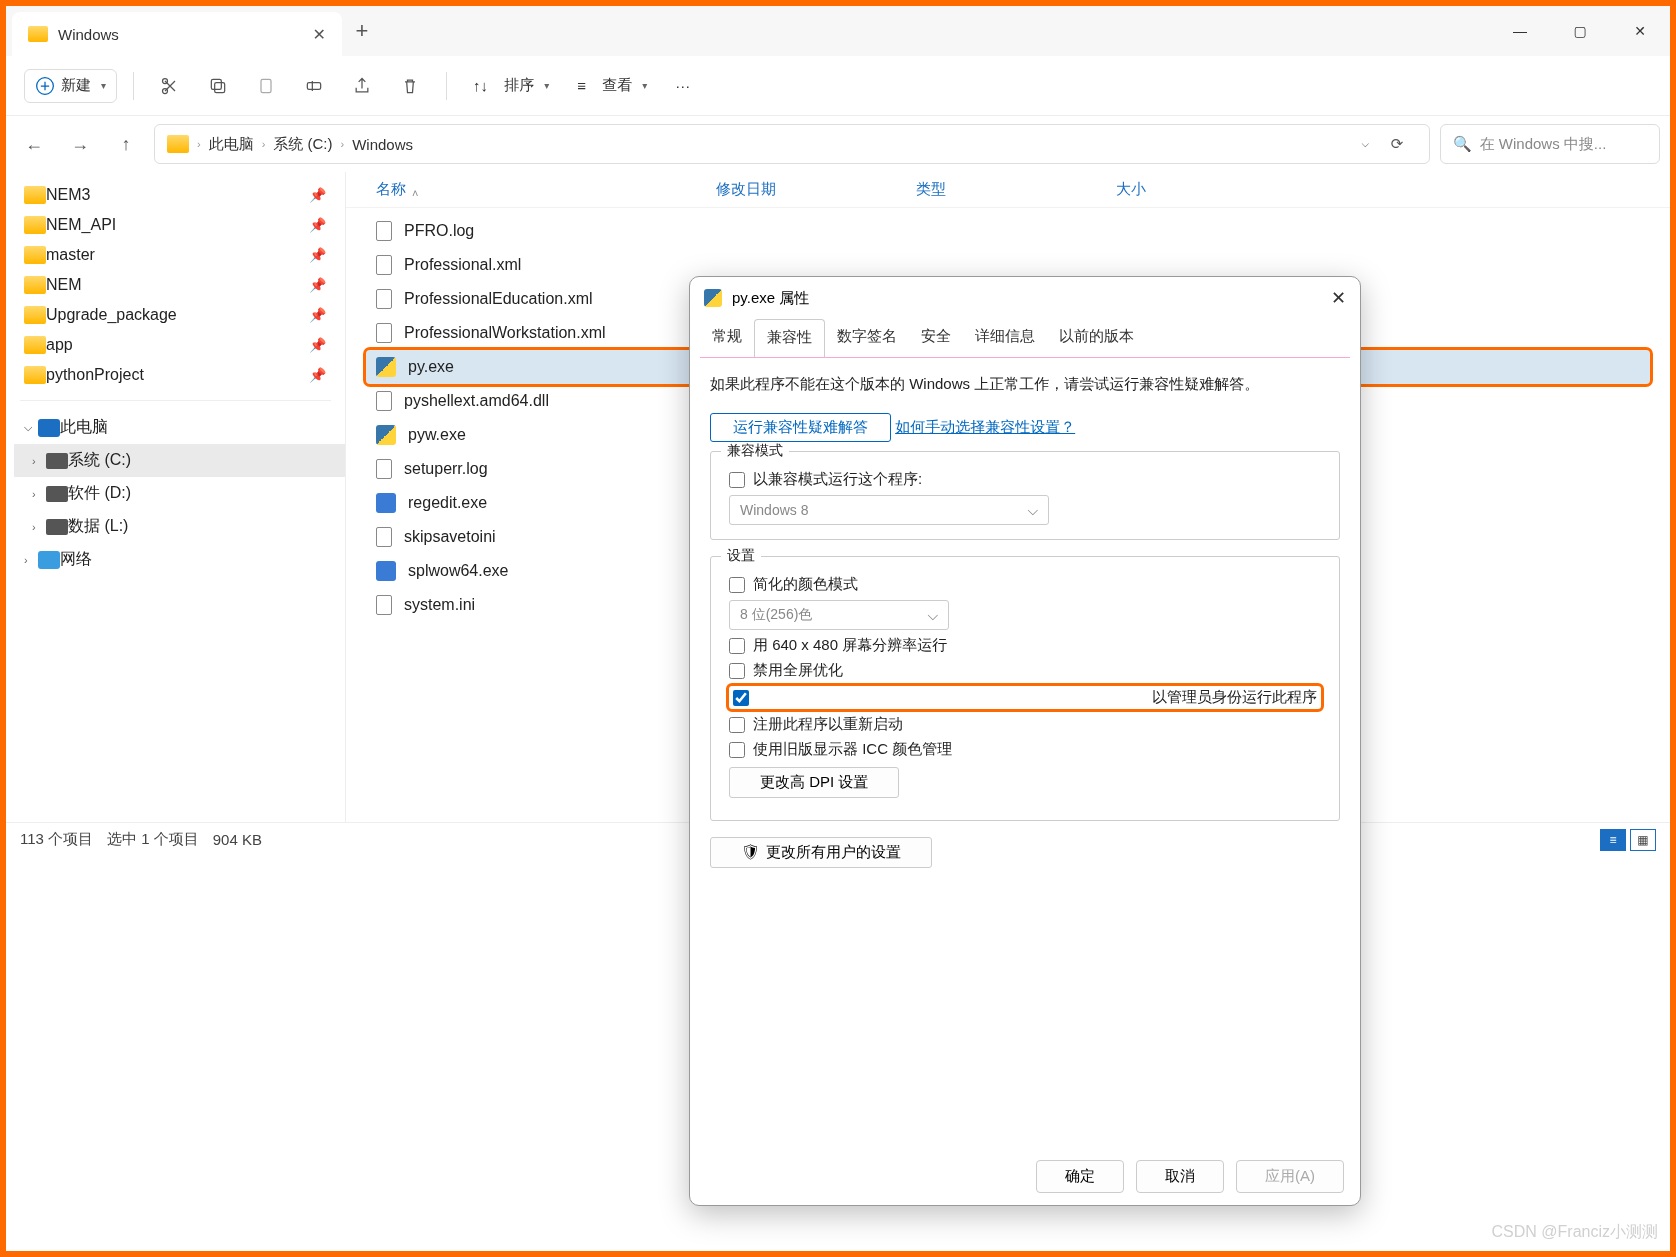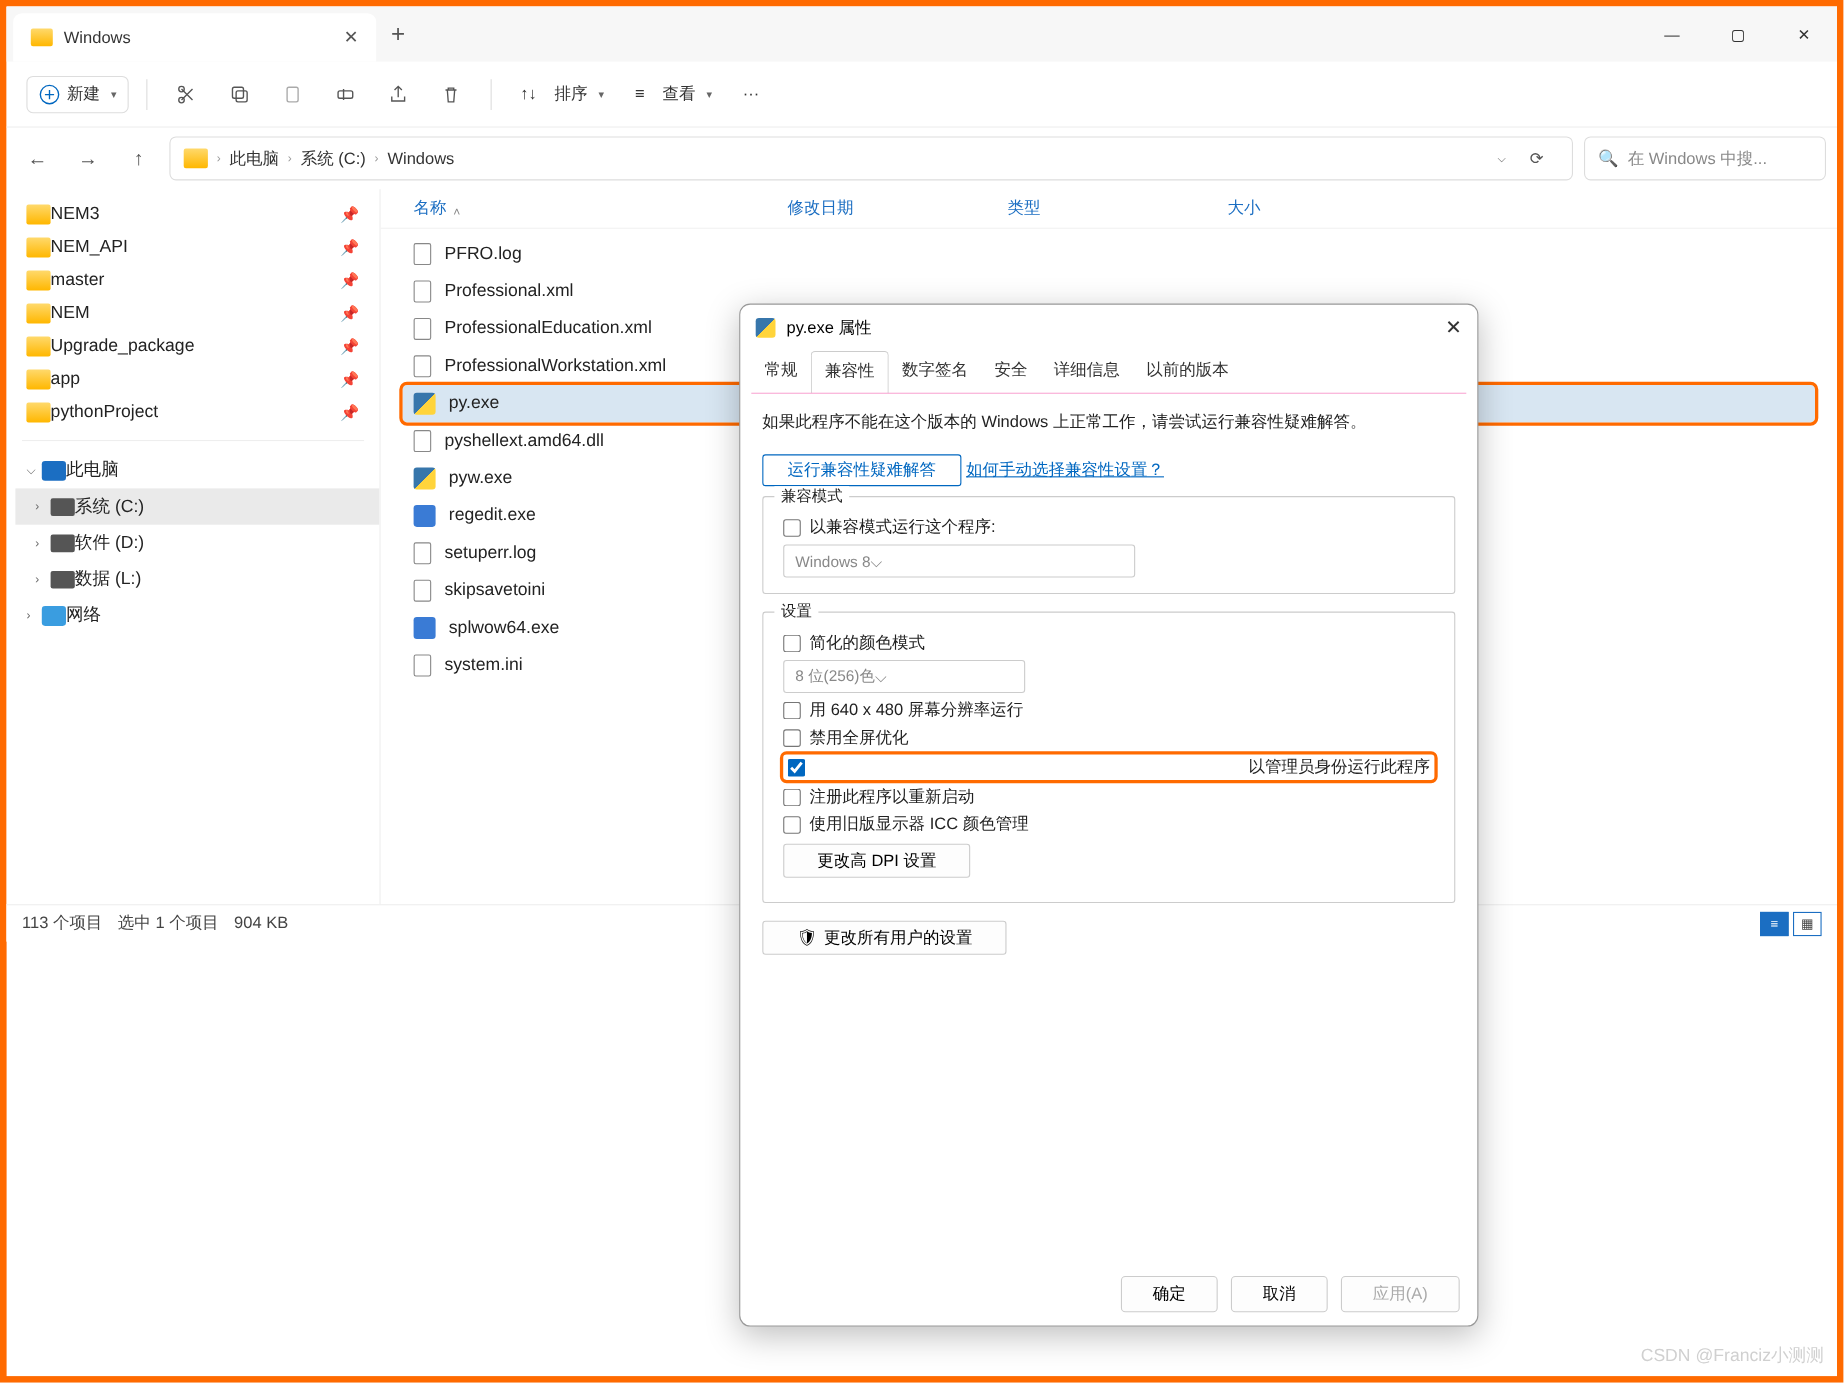--- a/index.html
+++ b/index.html
@@ -51,37 +51,37 @@
 .fic.doc { border: 1.5px solid #888; border-radius: 2px; width: 16px; height: 20px; }
 .fic.app { background: #3a7bd5; border-radius: 3px; }
 .fic.py { background: linear-gradient(135deg,#3776ab 50%,#ffd43b 50%); border-radius: 3px; }
 .statusbar { height: 34px; border-top: 1px solid #eee; display: flex; align-items: center; padding: 0 14px; font-size: 15px; color: #444; gap: 14px; background: #fff; }
 .statusbar .viewbtn { margin-left: auto; display: flex; gap: 4px; }
 .vb { width: 26px; height: 22px; border: 1px solid #1b6ec2; display: flex; align-items: center; justify-content: center; font-size: 12px; }
 .vb.active { background: #1b6ec2; color: #fff; }
 .wallpaper { position: absolute; left: 0; right: 0; bottom: 0; height: 380px; background: linear-gradient(180deg, #4a6578 0%, #5a7a8c 20%, #8b7355 40%, #3a5a6a 60%, #2a4a5a 100%); z-index: -1; }
 .wallpaper::before { content: ""; position: absolute; inset: 0; background: repeating-linear-gradient(85deg, rgba(255,200,100,0.15) 0 20px, rgba(50,80,100,0.2) 20px 50px); }
 .watermark { position: absolute; right: 12px; bottom: 8px; font-size: 16px; color: #d0d0d0; }
-.props { position: absolute; left: 666px; top: 270px; width: 672px; height: 930px; background: #fff; border: 1px solid #999; border-radius: 10px; box-shadow: 0 8px 30px rgba(0,0,0,0.25); display: flex; flex-direction: column; }
+.props { position: absolute; left: 683px; top: 270px; width: 672px; height: 930px; background: #fff; border: 1px solid #999; border-radius: 10px; box-shadow: 0 8px 30px rgba(0,0,0,0.25); display: flex; flex-direction: column; }
 .props-title { height: 42px; display: flex; align-items: center; padding: 0 14px; gap: 10px; font-size: 15px; }
 .props-title .pico { width: 18px; height: 18px; background: linear-gradient(135deg,#3776ab 50%,#ffd43b 50%); border-radius: 3px; }
 .props-close { margin-left: auto; font-size: 18px; cursor: pointer; color: #333; }
 .props-tabs { display: flex; padding: 0 10px; font-size: 15px; }
 .ptab { padding: 8px 12px 10px; color: #333; cursor: pointer; }
 .ptab.active { border: 1px solid #ccc; border-bottom: 1px solid #fff; border-radius: 4px 4px 0 0; margin-bottom: -1px; background: #fff; }
 .props-body { border-top: 1px solid #f9a8d4; margin: 0 10px; padding: 14px 10px; flex: 1; overflow: hidden; font-size: 15px; color: #222; }
 .intro { line-height: 1.6; margin-bottom: 10px; }
 .tshoot { border: 1.5px solid #0067c0; color: #0067c0; background: #fff; padding: 4px 22px; font-size: 15px; cursor: pointer; border-radius: 3px; }
 .link { color: #0067c0; text-decoration: underline; cursor: pointer; display: inline-block; margin: 12px 0 14px; }
 .group { border: 1px solid #ccc; border-radius: 3px; padding: 12px 18px 14px; margin-bottom: 16px; position: relative; }
 .group-title { position: absolute; top: -10px; left: 10px; background: #fff; padding: 0 6px; font-size: 14px; }
 .chk { display: flex; align-items: center; gap: 8px; margin: 6px 0; font-size: 15px; }
 .chk input { width: 16px; height: 16px; accent-color: #0067c0; }
 .chk.hl { outline: 3px solid #ff6a00; padding: 2px 4px; border-radius: 3px; justify-content: space-between; }
-.combo { width: 320px; height: 30px; border: 1px solid #ccc; border-radius: 3px; display: flex; align-items: center; padding: 0 10px; color: #888; font-size: 14px; margin-top: 6px; }
+.combo { width: 320px; height: 30px; border: 1px solid #ccc; border-radius: 3px; display: flex; align-items: center; padding: 0 10px; color: #888; font-size: 14px; justify-content: space-between; margin-top: 6px; }
 .combo.sm { width: 220px; }
 .pbtn { border: 1px solid #ccc; background: #fdfdfd; padding: 5px 30px; font-size: 15px; border-radius: 3px; cursor: pointer; display: block; margin: 8px 0; }
 .pbtn.shield::before { content: "🛡"; margin-right: 6px; }
 .props-foot { height: 58px; display: flex; align-items: center; justify-content: flex-end; gap: 12px; padding: 0 16px; }
 .fbtn { border: 1px solid #ccc; background: #fdfdfd; padding: 6px 28px; font-size: 15px; border-radius: 4px; cursor: pointer; }
 .fbtn.dis { color: #aaa; }
 .explorer-shell { position: relative; background: #fff; height: 850px; }
 </style>
 </head>
 <body>
@@ -276,26 +276,26 @@
             </div>
             <div class="frow">
               <span class="fic doc"></span>
               <span>pyshellext.amd64.dll</span>
             </div>
             <div class="frow">
               <span class="fic py"></span>
               <span>pyw.exe</span>
             </div>
             <div class="frow">
+              <span class="fic doc"></span>
+              <span>setuperr.log</span>
+            </div>
+            <div class="frow">
               <span class="fic app"></span>
               <span>regedit.exe</span>
-            </div>
-            <div class="frow">
-              <span class="fic doc"></span>
-              <span>setuperr.log</span>
             </div>
             <div class="frow">
               <span class="fic doc"></span>
               <span>skipsavetoini</span>
             </div>
             <div class="frow">
               <span class="fic app"></span>
               <span>splwow64.exe</span>
             </div>
             <div class="frow">

